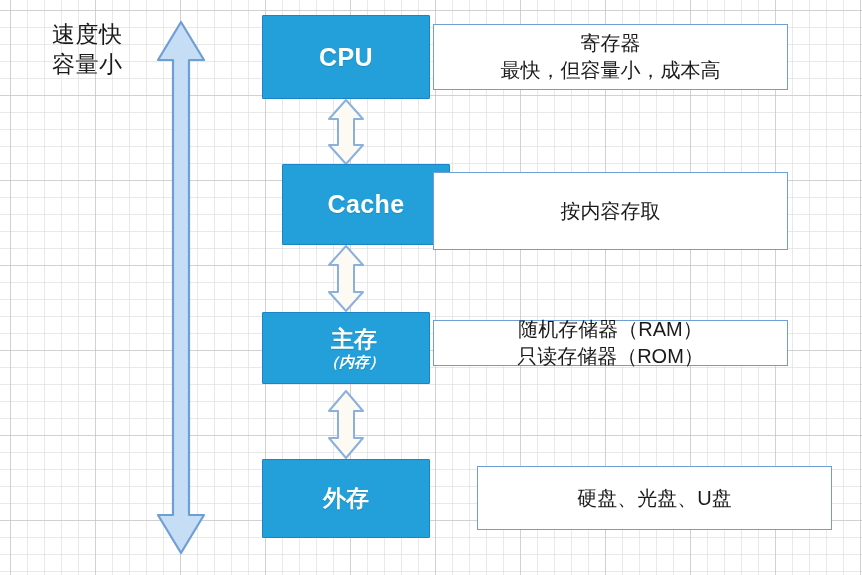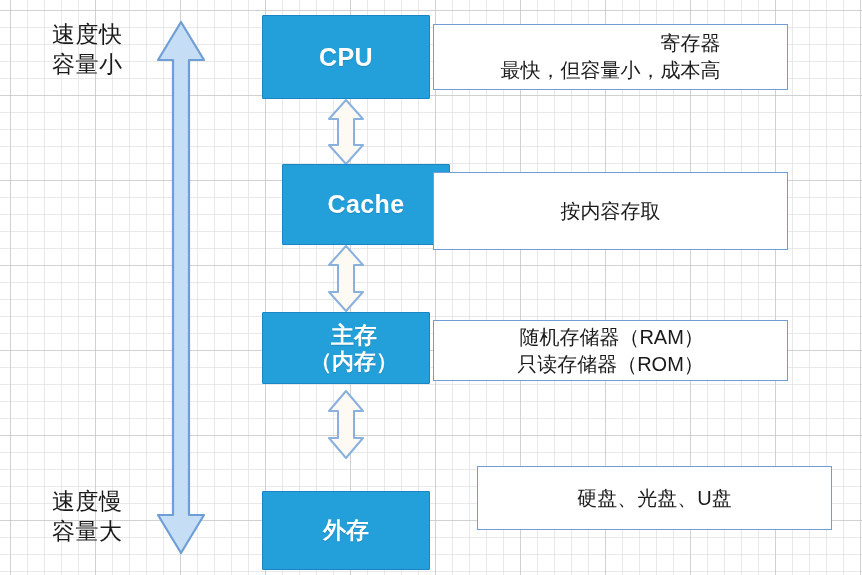--- a/index.html
+++ b/index.html
@@ -64,71 +64,69 @@
     border-radius: 1px;
     display: flex;
     flex-direction: column;
     align-items: center;
     justify-content: center;
     color: #ffffff;
     font-weight: bold;
     text-shadow: 0 1px 1px rgba(0,0,0,0.15);
   }
   .lvl-box .line1 { font-size: 23px; line-height: 1.22; }
-  .lvl-box .line2 { font-size: 22px; line-height: 1.22; }
+  .lvl-box .line2 { font-size: 15px; line-height: 1.22; font-style: italic; }
   .lvl-box.latin .line1 { font-size: 25px; letter-spacing: 0.4px; }
 
   #box-cpu    { top: 15px;  height: 84px; }
   #box-cache  { top: 164px; height: 81px; margin-left: 20px; }
   #box-main   { top: 312px; height: 72px; padding-left: 16px; }
-  #box-ext    { top: 459px; height: 79px; margin-top: 32px; }
+  #box-ext    { top: 459px; height: 79px; }
 
   
   .desc-box {
     position: absolute;
     left: 433px;
     width: 355px;
     box-sizing: border-box;
     background: #ffffff;
     border: 1.5px solid #6f9ed6;
     display: flex;
     align-items: center;
     justify-content: center;
     color: #1a1a1a;
     font-size: 20px;
     line-height: 1.34;
-    text-align: right;
+    text-align: center;
     white-space: pre-line;
     padding: 0 24px;
   }
   #desc-cpu   { top: 24px;  height: 66px; }
   #desc-cache { top: 172px; height: 78px; }
-  #desc-main  { top: 320px; height: 61px; }
+  #desc-main  { top: 320px; height: 46px; }
   #desc-ext   { top: 466px; height: 64px; margin-left: 44px; }
 
   
   .connector {
     position: absolute;
     left: 327px;
     width: 38px;
   }
   #conn-1 { top: 98px;  height: 68px; }
   #conn-2 { top: 244px; height: 69px; }
   #conn-3 { top: 389px; height: 71px; }
 </style>
 </head>
 <body>
 
 <div id="canvas">
 
   <div class="scale-label" id="scale-top">速度快
 容量小</div>
 
-  <div class="scale-label" id="scale-bottom">速度慢
-容量大</div>
 
   <svg id="big-arrow" viewBox="0 0 50 535" preserveAspectRatio="none">
     <polygon points="25,2 48,40 33,40 33,495 48,495 25,533 2,495 17,495 17,40 2,40" fill="#c5ddf5" stroke="#6f9ed6" stroke-width="2.2" stroke-linejoin="round"></polygon>
   </svg>
 
   <div class="lvl-box latin" id="box-cpu">
     <span class="line1">CPU</span>
   </div>
 
   <div class="desc-box" id="desc-cpu">寄存器

